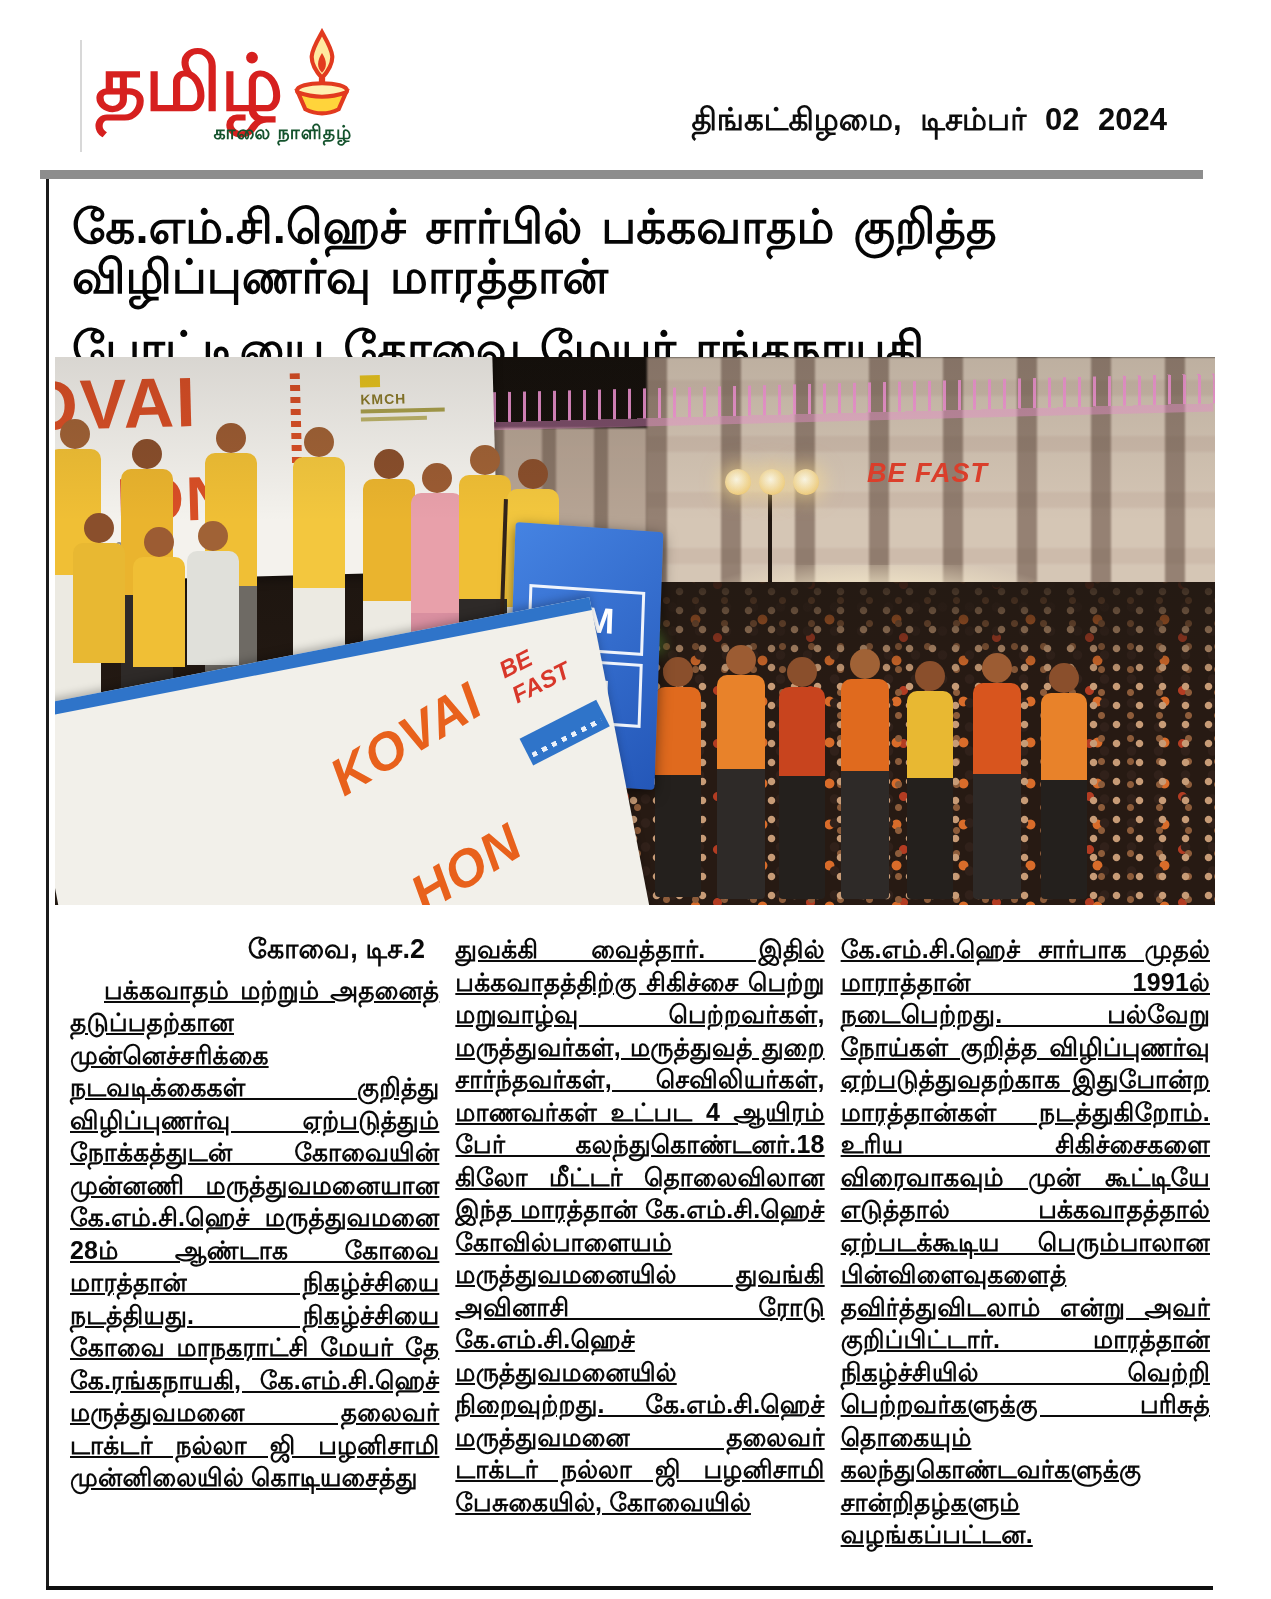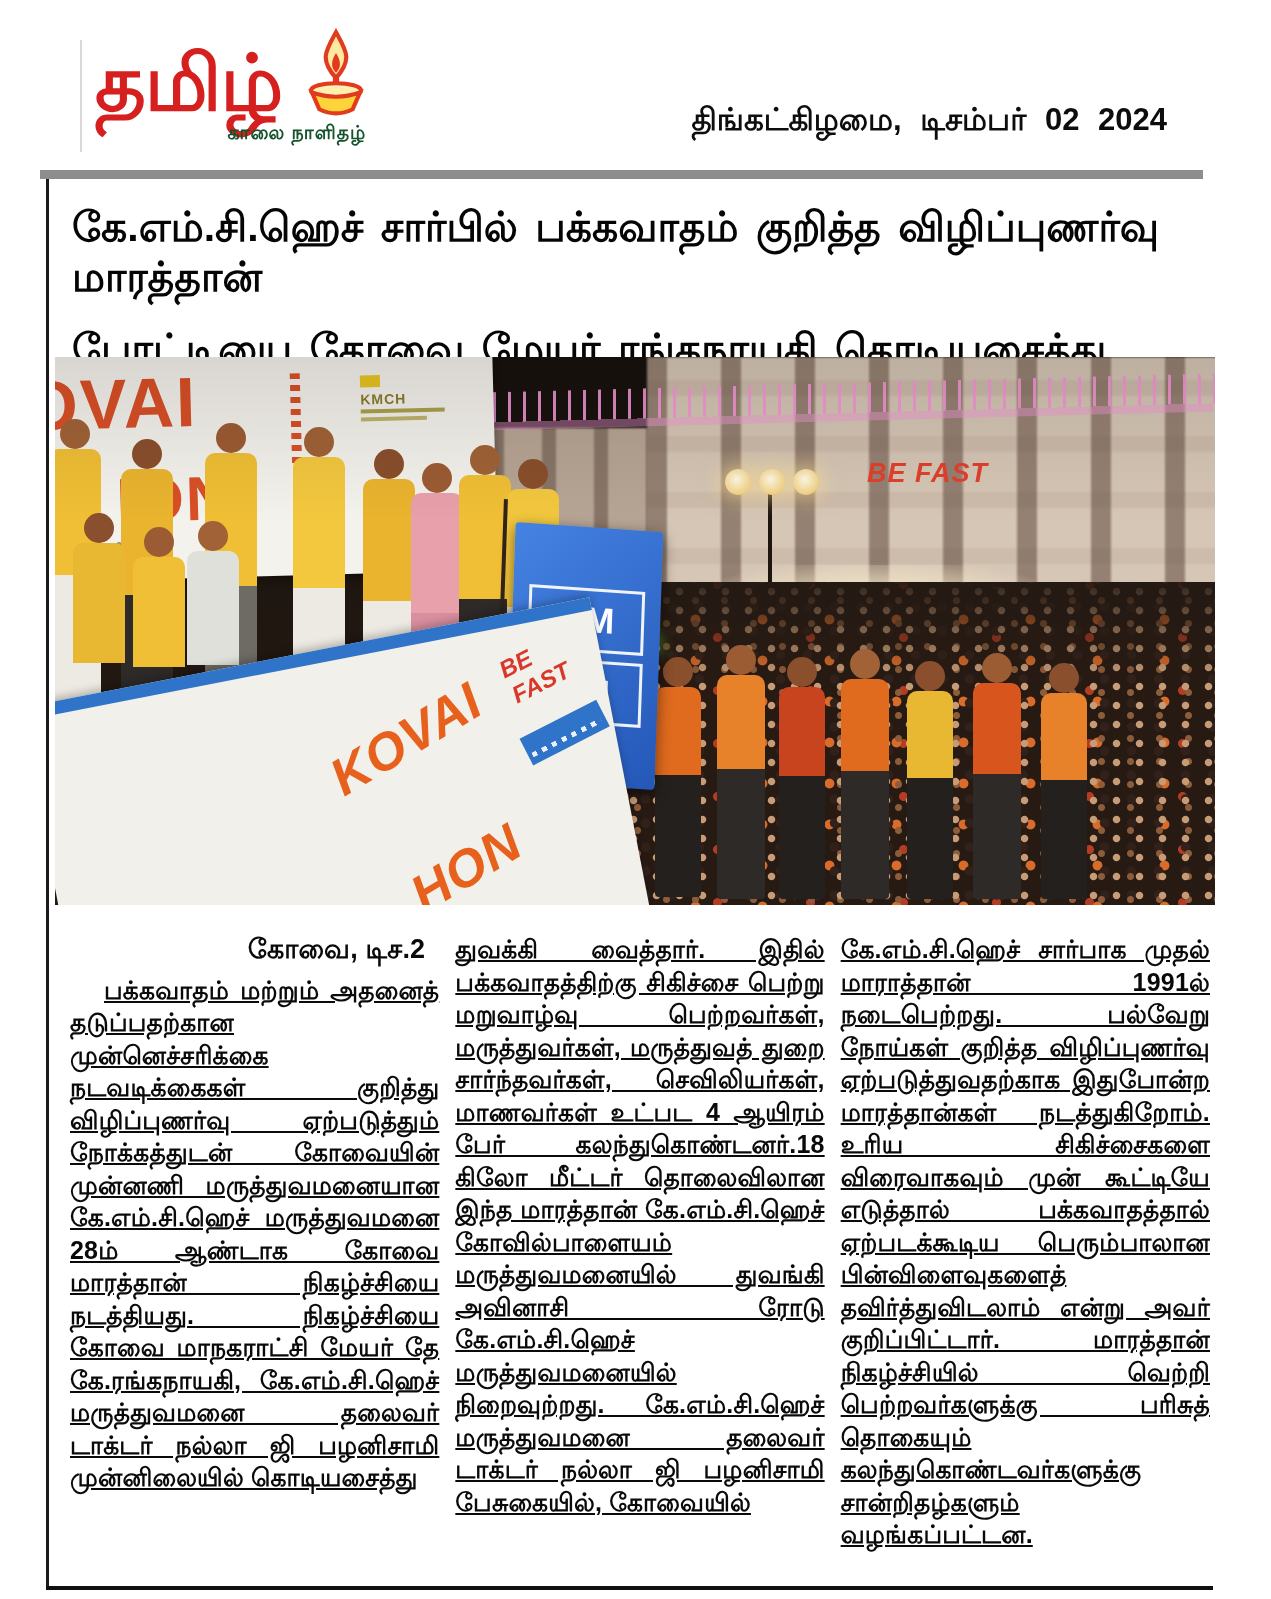--- a/index.html
+++ b/index.html
@@ -1,35 +1,35 @@
 <!DOCTYPE html>
 <html><head>
 <meta charset="utf-8">
 <style>
   html,body{margin:0;padding:0;background:#ffffff;}
   body{width:1271px;height:1599px;position:relative;overflow:hidden;
        font-family:"Liberation Sans", sans-serif;color:#111;}
 
   
   .masthead{position:absolute;left:95px;top:28px;display:flex;flex-direction:column;}
-  .logo-row{display:flex;align-items:flex-end;gap:20px;}
+  .logo-row{display:flex;align-items:flex-end;gap:6px;}
   .logo-word{font-size:78px;line-height:86px;font-weight:800;color:#d6201f;letter-spacing:-1px;}
   .lamp{width:64px;height:100px;margin:0 2px -2px 2px;}
   .tagline{align-self:flex-end;font-size:19px;font-weight:700;color:#14532d;letter-spacing:1px;margin-top:-4px;padding-right:4px;}
   .mast-edge-line{position:absolute;left:80px;top:40px;width:2px;height:112px;background:#d8d8d8;}
   .date-line{position:absolute;right:104px;top:102px;font-size:31px;font-weight:700;color:#0d0d0d;word-spacing:10px;}
 
   
   .top-gray-bar{position:absolute;left:40px;top:170px;width:1163px;height:9px;background:#8d8d8d;}
   .left-rule{position:absolute;left:46px;top:179px;width:3px;height:1409px;background:#1b1b1b;}
   .bottom-rule{position:absolute;left:46px;top:1586px;width:1167px;height:4px;background:#101010;}
 
   
   .headline{position:absolute;left:72px;top:202px;width:1138px;}
-  .headline .hl{font-size:41px;line-height:50px;font-weight:800;color:#050505;letter-spacing:0px;margin-bottom:22px;word-spacing:6px;}
+  .headline .hl{font-size:47px;line-height:50px;font-weight:800;color:#050505;letter-spacing:0px;margin-bottom:22px;word-spacing:6px;}
 
   
   .photo{position:absolute;left:55px;top:357px;width:1160px;height:548px;overflow:hidden;background:#17110d;}
   .photo *{position:absolute;}
   .sky{inset:0;background:linear-gradient(180deg,#14100c,#251a13 70%);}
   .bldg-main{left:51%;top:0;width:50%;height:48%;
      background:
        repeating-linear-gradient(90deg, rgba(96,74,60,.55) 0 20px, transparent 20px 74px),
        repeating-linear-gradient(0deg, transparent 0 16px, rgba(214,198,182,.95) 16px 56px),
        #cdbbab;

